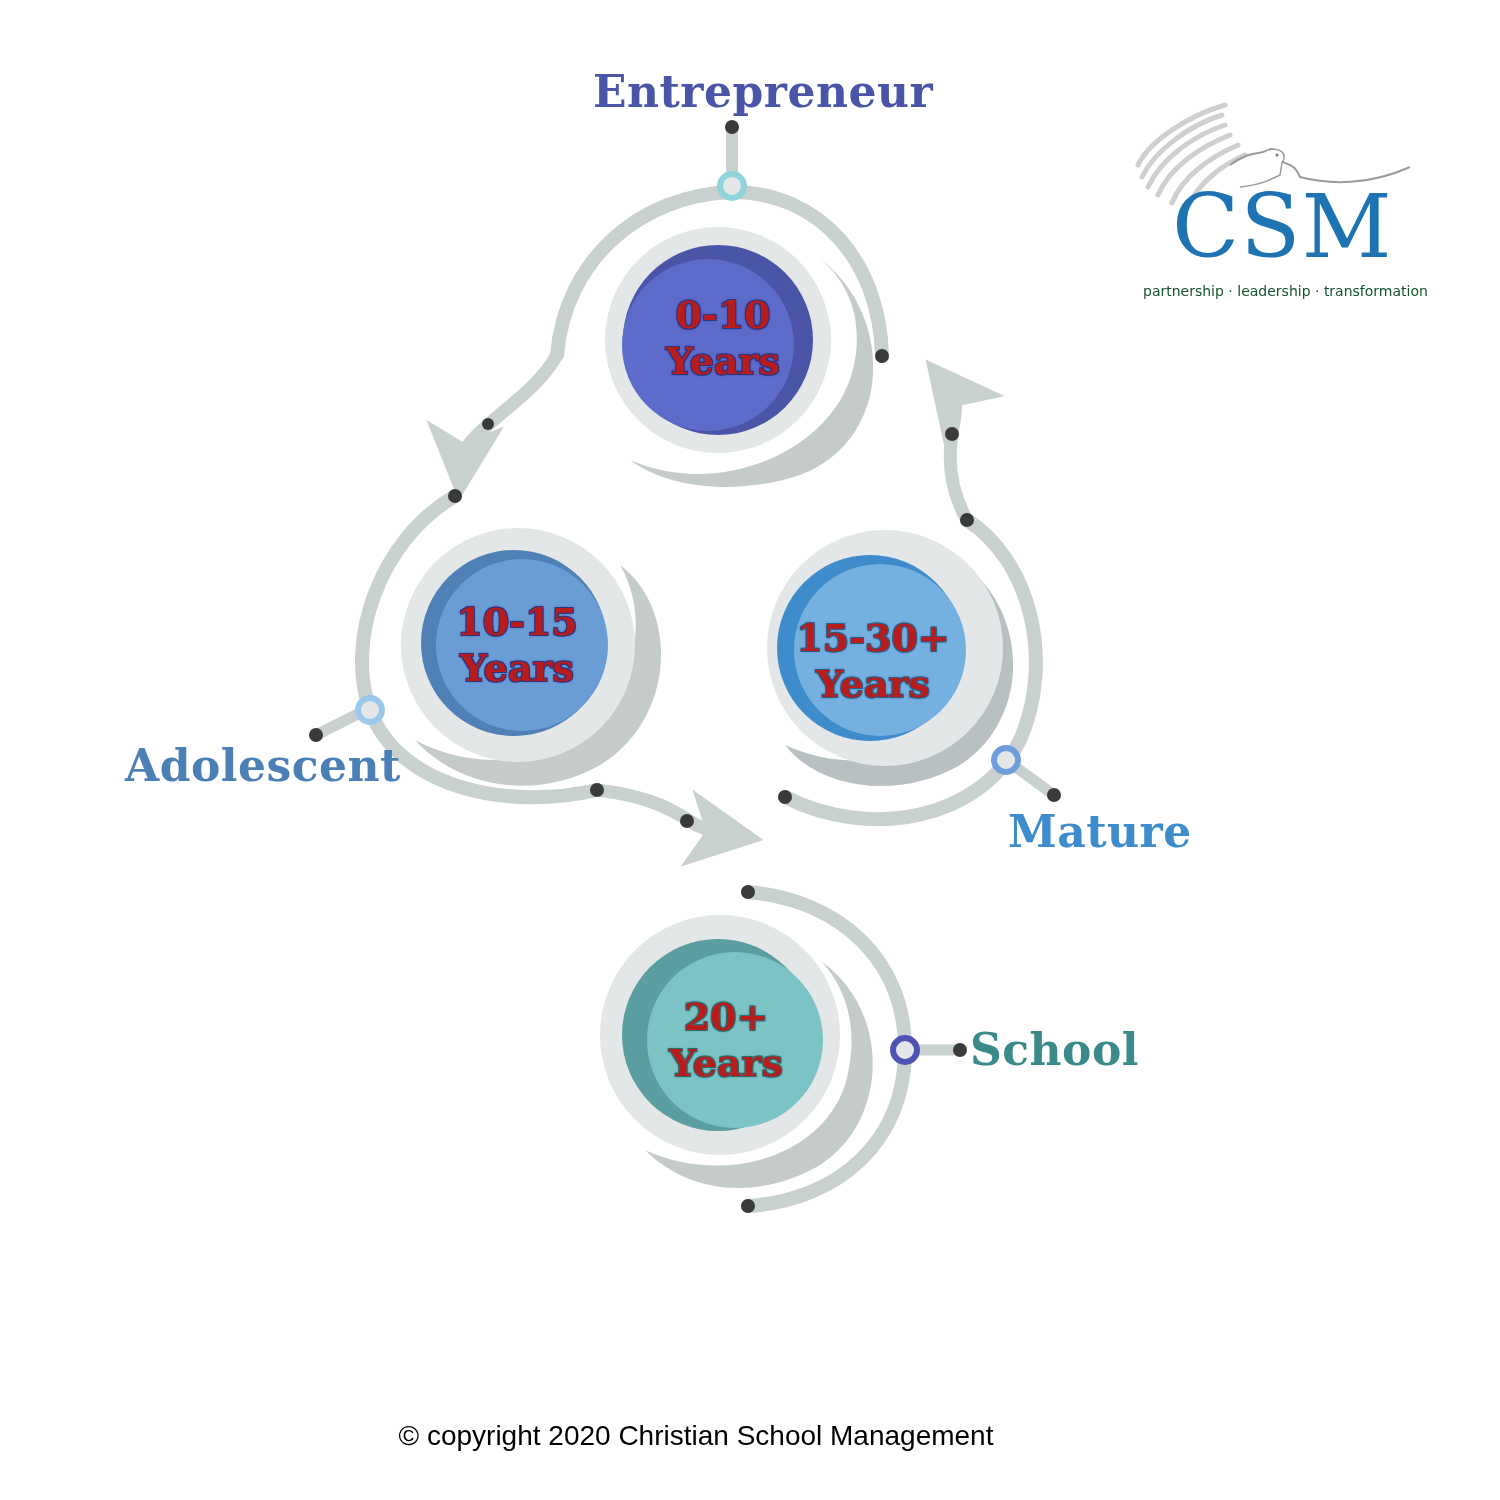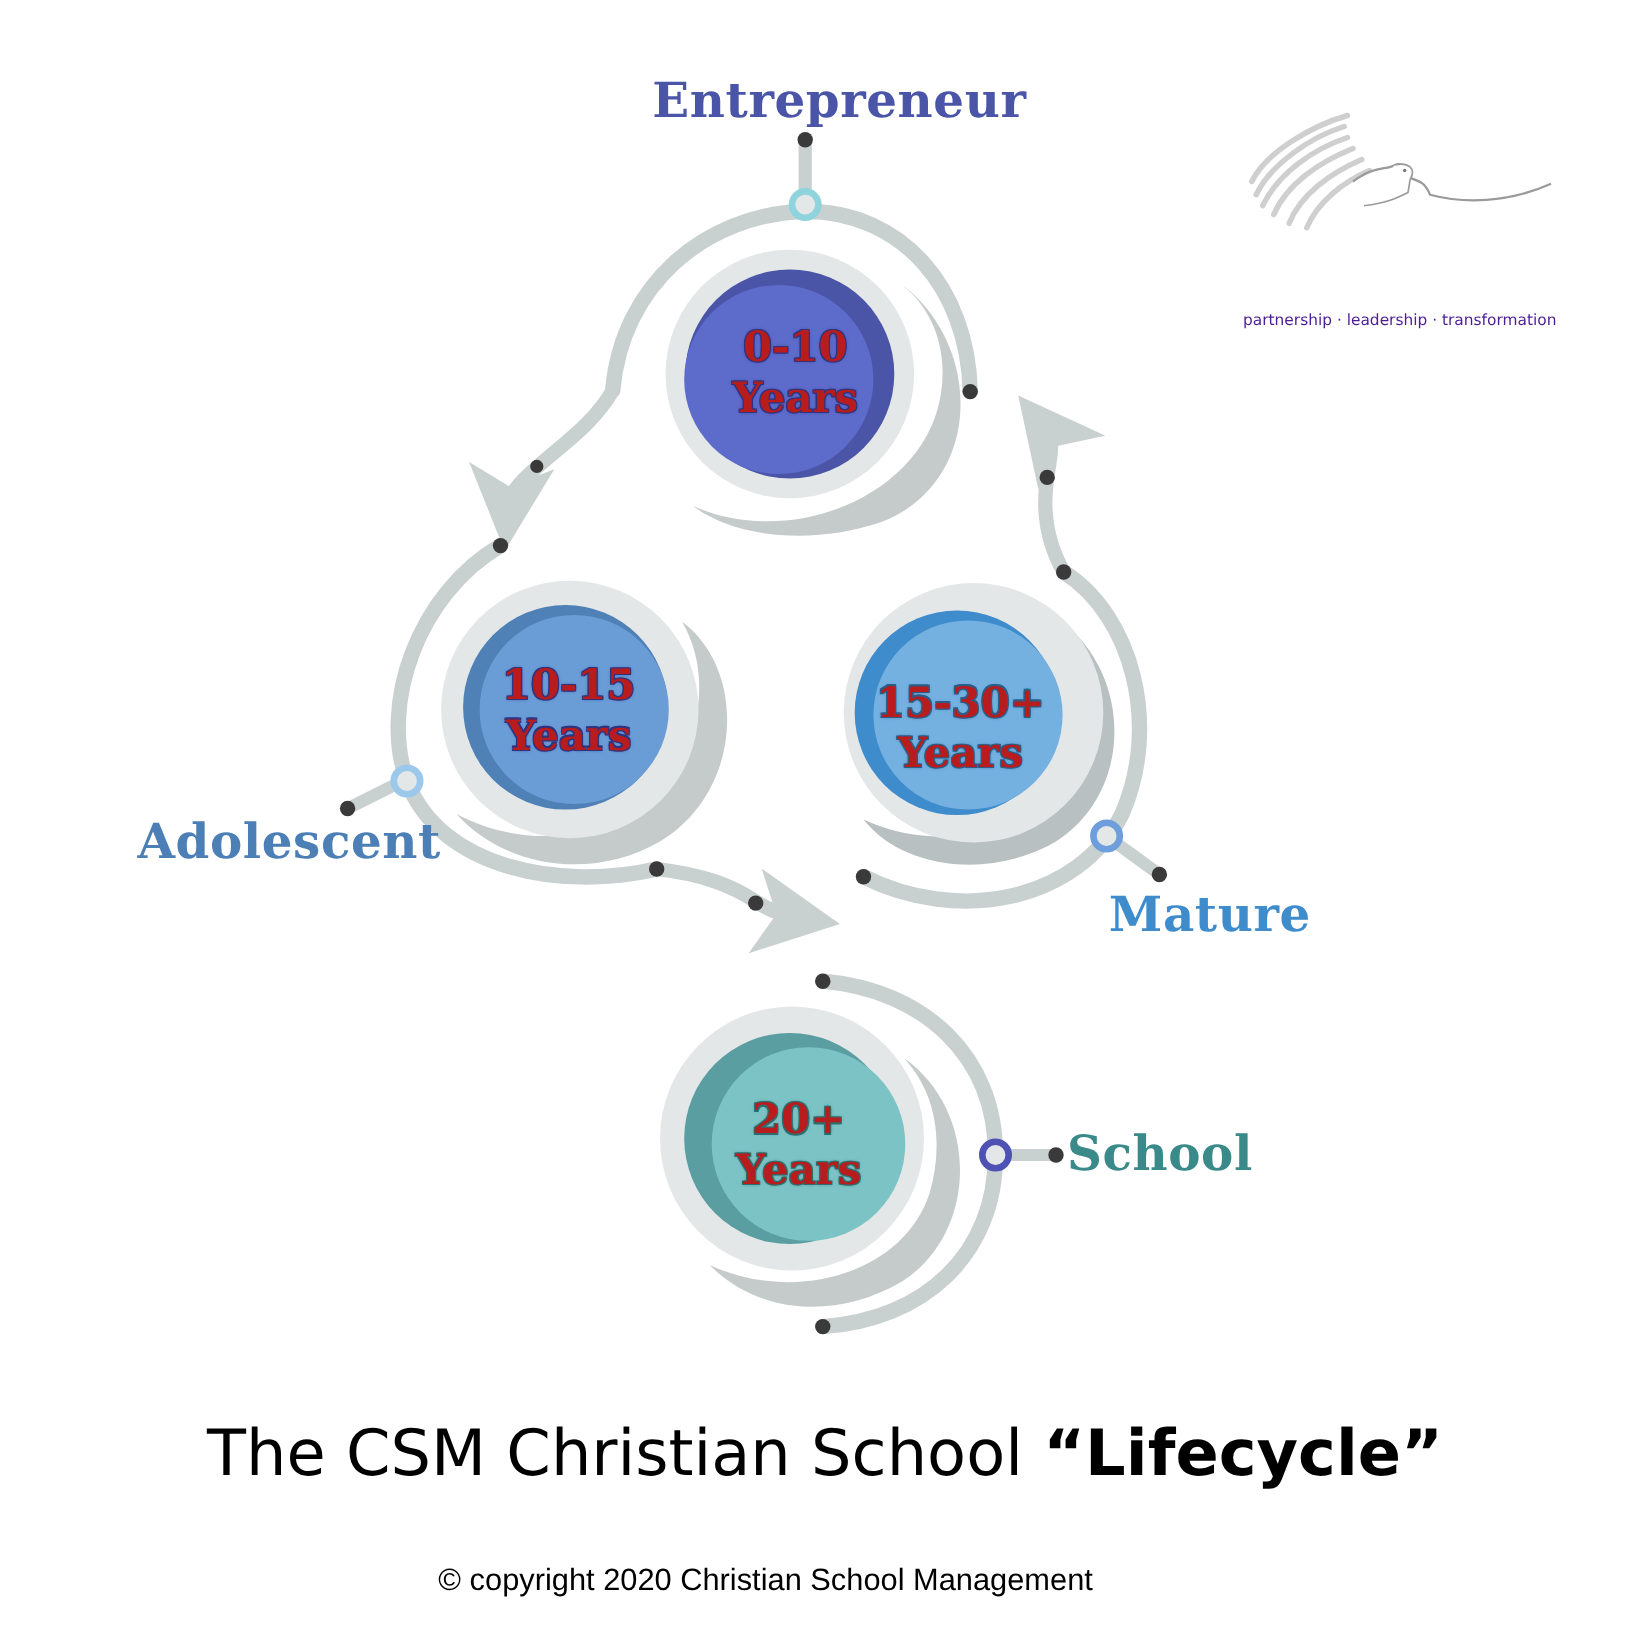--- a/index.html
+++ b/index.html
@@ -13,22 +13,22 @@
     position: absolute; text-align: center; font-family: "DejaVu Serif", serif;
     font-weight: bold; color: #b91c1c; line-height: 1.2; font-size: 38px;
     transform: translate(-50%, -50%); white-space: nowrap;
   }
   .logo { position: absolute; left: 1130px; top: 95px; width: 290px; height: 215px; }
   .logo-word {
     position: absolute; left: 42px; top: 88px; font-family: "DejaVu Serif", serif;
     font-size: 88px; color: #1e73b3; letter-spacing: 1px; line-height: 1; font-weight: normal;
   }
   .logo-tagline {
-    position: absolute; left: 0; top: 188px; font-family: "DejaVu Sans", sans-serif;
-    font-size: 14px; color: #4c1d95; white-space: nowrap;
+    position: absolute; left: 13px; top: 188px; font-family: "DejaVu Sans", sans-serif;
+    font-size: 14px; color: #14532d; white-space: nowrap;
   }
   .title {
     position: absolute; left: 0; width: 1500px; top: 1292px; text-align: center;
     font-family: "DejaVu Sans", sans-serif; font-size: 58px; color: #000; line-height: 1;
   }
   .title .bold { font-weight: bold; }
   .copyright {
     position: absolute; left: 0; width: 1392px; top: 1422px; text-align: center;
     font-family: "Liberation Sans", sans-serif; font-size: 28px; color: #000; line-height: 1;
   }
@@ -147,19 +147,19 @@
         <path d="M92,20 C60,30 25,55 12,82"></path>
         <path d="M95,30 C65,40 32,62 18,92"></path>
         <path d="M100,40 C70,52 40,72 28,100"></path>
         <path d="M108,50 C80,62 52,82 42,108"></path>
         <path d="M115,60 C92,70 68,88 58,112"></path>
       </g>
       <path d="M100,70 C120,55 130,60 138,55 C145,52 152,58 150,66 C160,70 165,70 170,82 C200,90 240,90 280,72" fill="none" stroke="#9a9a9a" stroke-width="2"></path>
       <path d="M138,55 C150,52 158,58 152,68 L150,80 C140,85 130,90 110,92" fill="#ffffff" stroke="#9a9a9a" stroke-width="1.5"></path>
       <circle cx="147" cy="60" r="1.5" fill="#777"></circle>
     </svg>
+    <div class="logo-word">CSM</div>
     <div class="logo-tagline">partnership · leadership · transformation</div>
   </div>
 
-  <div class="title"><span>The CSM Christian School </span><span class="bold">“Lifecycle”</span></div>
 
   <div class="copyright">© copyright 2020 Christian School Management</div>
 </div>
 
 </body></html>

